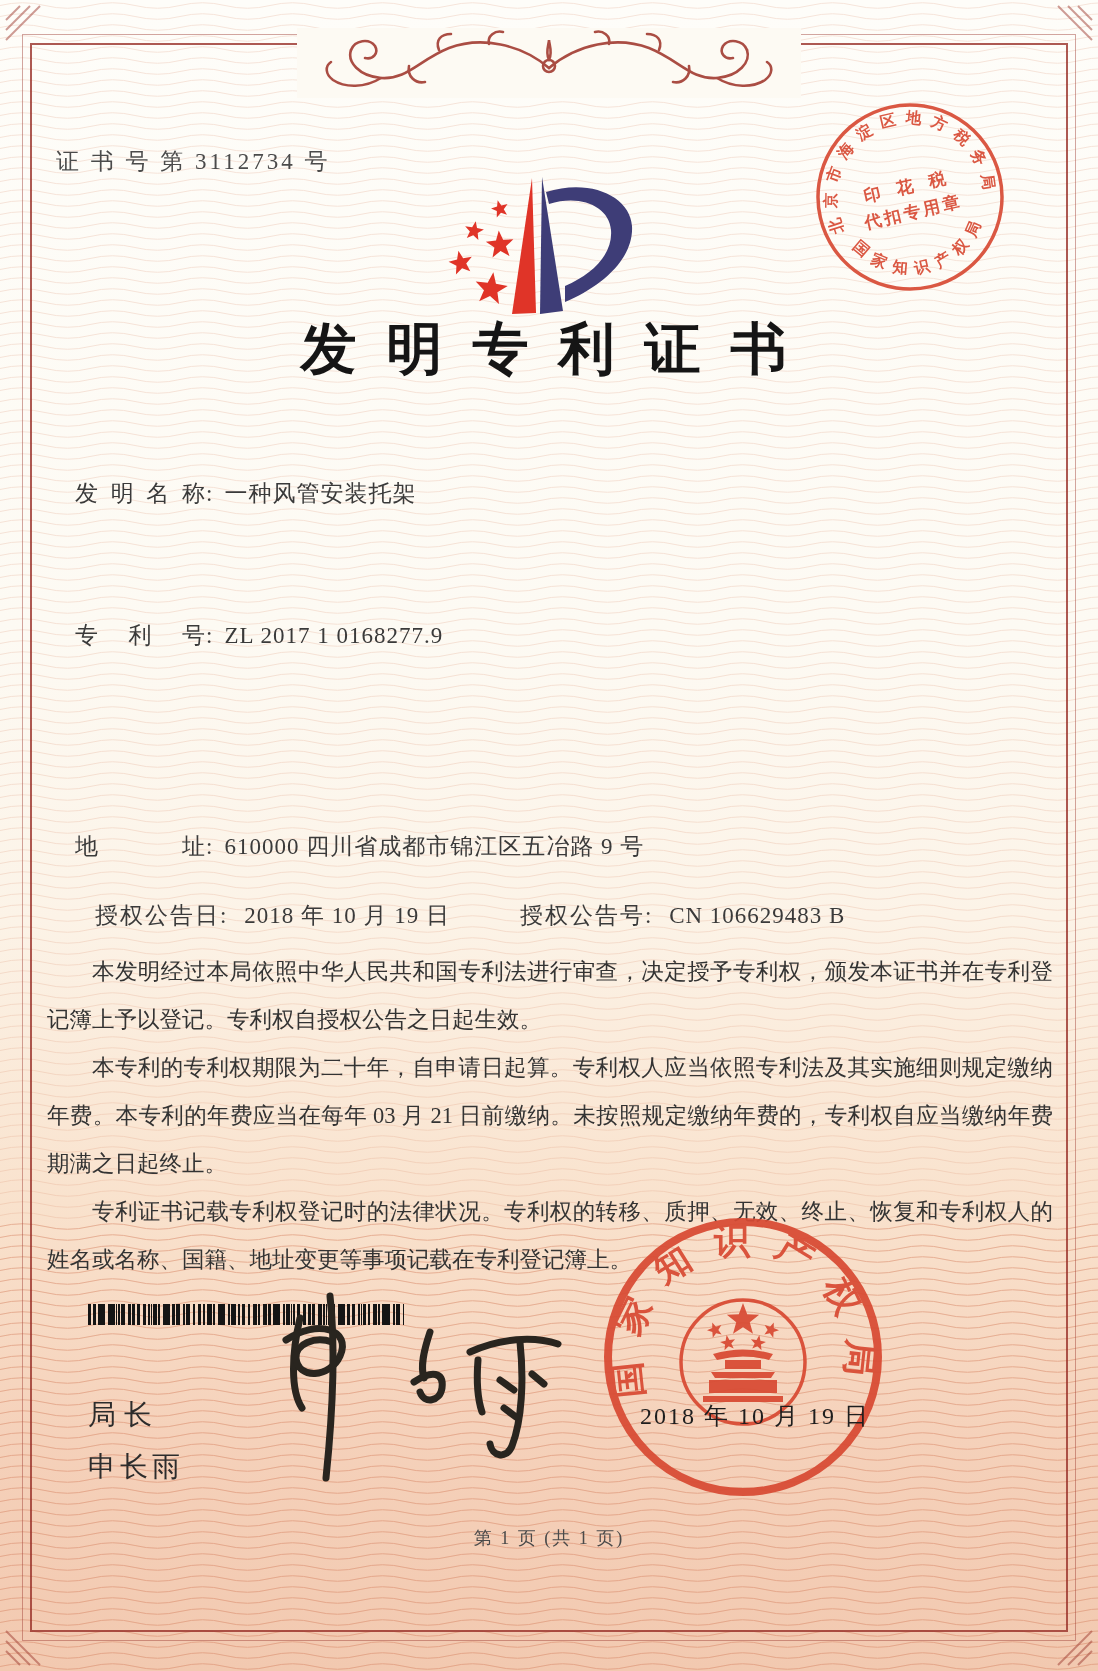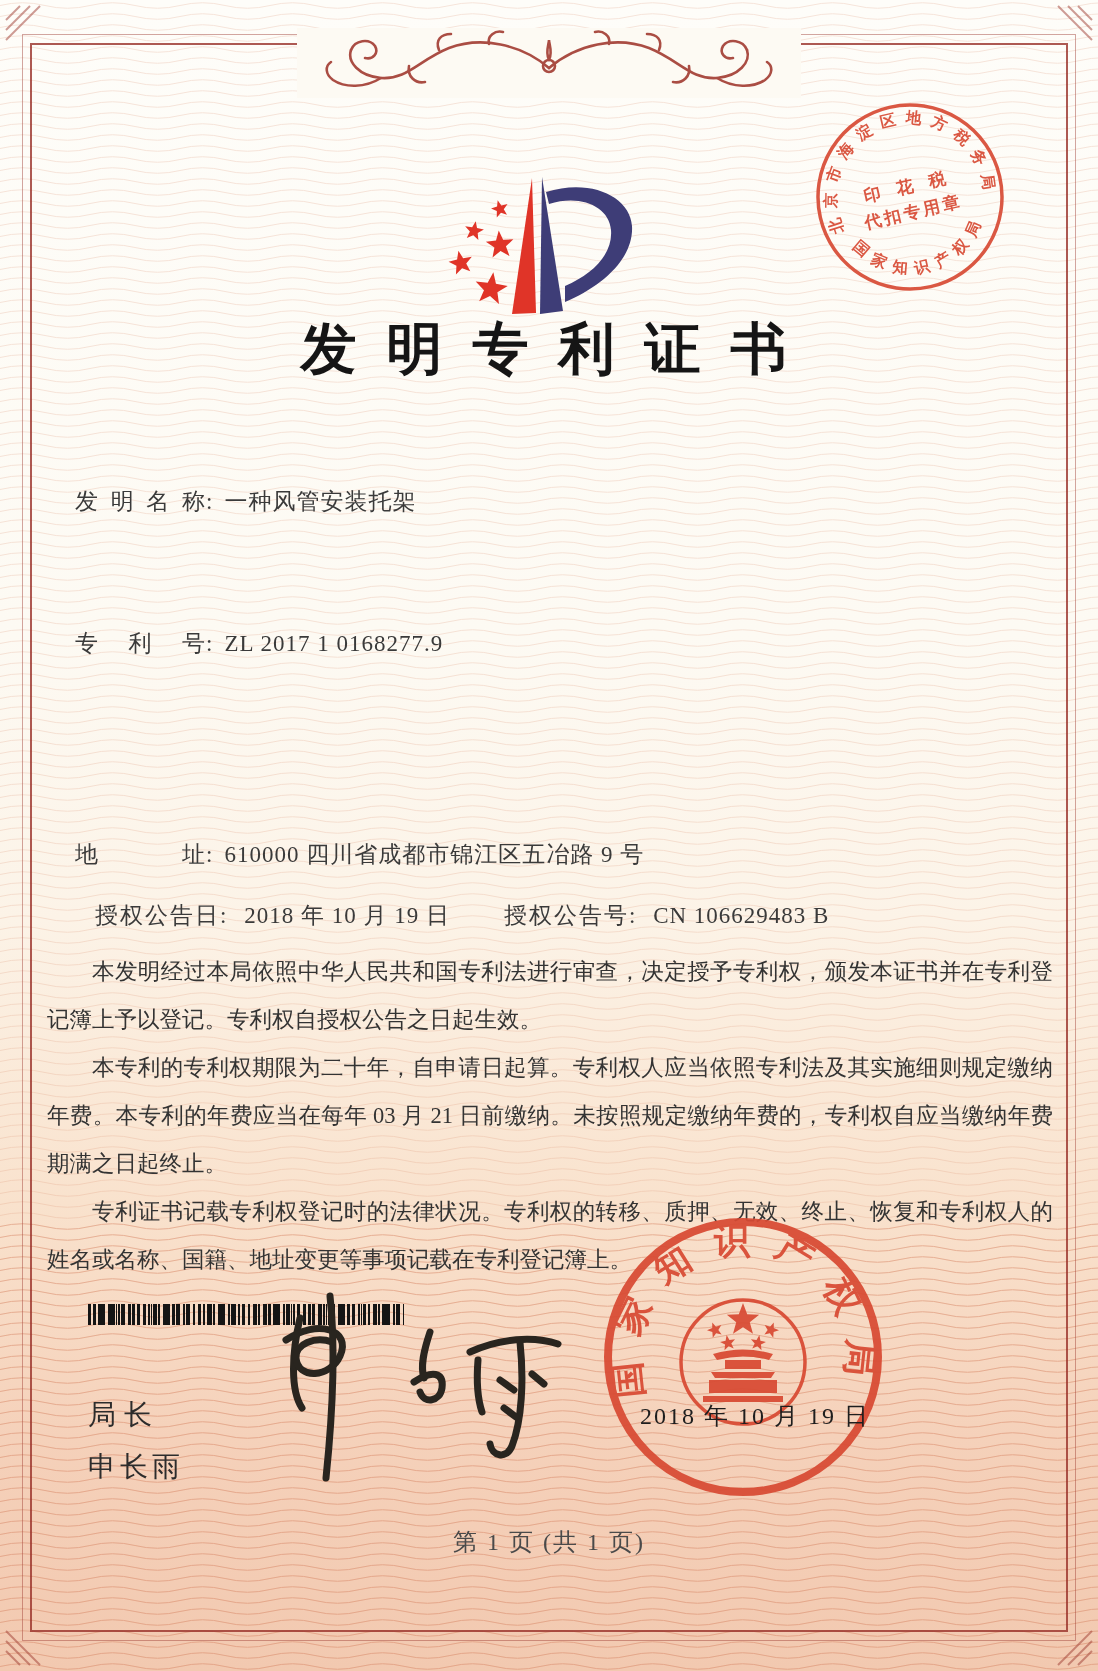--- a/index.html
+++ b/index.html
@@ -12,39 +12,39 @@
   .frame-outer{position:absolute;left:22px;right:22px;top:34px;bottom:30px;border:1px solid rgba(158,58,48,.45);z-index:1;}
   .frame-inner{position:absolute;left:30px;right:30px;top:43px;bottom:39px;border:2px solid rgba(152,48,40,.8);z-index:1;}
   .ornament{position:absolute;left:289px;top:22px;z-index:2;}
   .corner{position:absolute;z-index:2;}
   .cert-no{position:absolute;left:56px;top:146px;font-size:23px;letter-spacing:3px;color:#4b4b4b;z-index:3;}
   .logo{position:absolute;left:405px;top:156px;z-index:3;}
   .tax-stamp{position:absolute;left:795px;top:82px;z-index:3;opacity:.95;}
   .title{position:absolute;left:0;top:312px;width:100%;text-align:center;font-size:56px;font-weight:600;
          letter-spacing:30px;padding-left:19px;box-sizing:border-box;color:#151515;z-index:3;}
   .field-row{position:absolute;left:75px;font-size:23px;z-index:3;white-space:nowrap;color:#3a3a3a;}
-  .f-label{display:inline-block;width:130px;text-align:justify;text-align-last:justify;margin-top:8px;}
+  .f-label{display:inline-block;width:130px;text-align:justify;text-align-last:justify;}
   .f-colon{margin-left:1px;}
   .f-value{margin-left:12px;letter-spacing:1px;}
   .grant-left{position:absolute;left:75px;top:900px;font-size:23px;z-index:3;color:#3a3a3a;margin-left:20px;}
-  .grant-right{position:absolute;left:504px;top:900px;font-size:23px;z-index:3;color:#3a3a3a;}
+  .grant-right{position:absolute;left:520px;top:900px;font-size:23px;z-index:3;color:#3a3a3a;}
   .g-label{letter-spacing:2px;}
   .paras{position:absolute;left:47px;top:948px;width:1006px;z-index:3;}
   .paras p{margin:0;font-size:22.5px;line-height:48px;text-align:justify;text-indent:2em;color:#333;}
   .barcode{position:absolute;left:88px;top:1304px;width:316px;height:21px;z-index:3;
     background:
       repeating-linear-gradient(90deg,#151515 0 2px,transparent 2px 5px),
       repeating-linear-gradient(90deg,#151515 0 1px,transparent 1px 7px),
       repeating-linear-gradient(90deg,#151515 0 3px,transparent 3px 11px);}
   .director-title{position:absolute;left:88px;top:1396px;font-size:28px;letter-spacing:8px;color:#2c2c2c;z-index:3;text-align:right;}
   .director-name{position:absolute;left:88px;top:1448px;font-size:28px;letter-spacing:4px;color:#2c2c2c;z-index:3;}
   .signature{position:absolute;left:235px;top:1272px;z-index:4;}
   .big-seal{position:absolute;left:598px;top:1212px;z-index:4;opacity:.93;}
   .seal-date{position:absolute;left:640px;top:1400px;font-size:24px;letter-spacing:2px;color:#1e1e1e;z-index:5;}
-  .footer{position:absolute;left:0;top:1526px;width:100%;text-align:center;font-size:24px;letter-spacing:2px;color:#4a4a4a;z-index:3;}
+  .footer{position:absolute;left:0;top:1526px;width:100%;text-align:center;font-size:18px;letter-spacing:2px;color:#4a4a4a;z-index:3;}
 </style>
 </head>
 <body>
 
 <div class="page">
 
   <svg class="texture" width="1098" height="1671">
     <defs>
       <pattern id="wv" width="90" height="11" patternUnits="userSpaceOnUse">
         <path d="M0 5.5 Q 22.5 0 45 5.5 T 90 5.5" fill="none" stroke="#d98a6a" stroke-width="1"></path>
@@ -96,20 +96,21 @@
         <path d="M200,22 C 198,14 206,8 214,10"></path>
         <path d="M92,56 C 76,66 56,66 44,58 C 36,52 36,44 42,40"></path>
         <path d="M120,44 C 118,54 126,62 136,60"></path>
       </g>
       <use href="#curlL" transform="translate(520,0) scale(-1,1)"></use>
       <circle cx="260" cy="44" r="6"></circle>
       <path d="M260,38 C 256,30 260,22 260,18 C 260,22 264,30 260,38"></path>
     </g>
   </svg>
 
+  <div class="cert-no">证 书 号 第 3112734 号</div>
 
   <svg class="logo" width="290" height="168" viewBox="0 0 290 168">
     <defs>
       <path id="st" d="M0,-10 L-2.47,-3.40 L-9.51,-3.09 L-3.99,1.30 L-5.88,8.09 L0,4.2 L5.88,8.09 L3.99,1.30 L9.51,-3.09 L2.47,-3.40 Z"></path>
     </defs>
     <g fill="#e03428">
       <use href="#st" transform="translate(95,53) rotate(-15) scale(0.9)"></use>
       <use href="#st" transform="translate(69,75) rotate(10)"></use>
       <use href="#st" transform="translate(95,89) rotate(-5) scale(1.45)"></use>
       <use href="#st" transform="translate(56,107) rotate(-12) scale(1.25)"></use>

